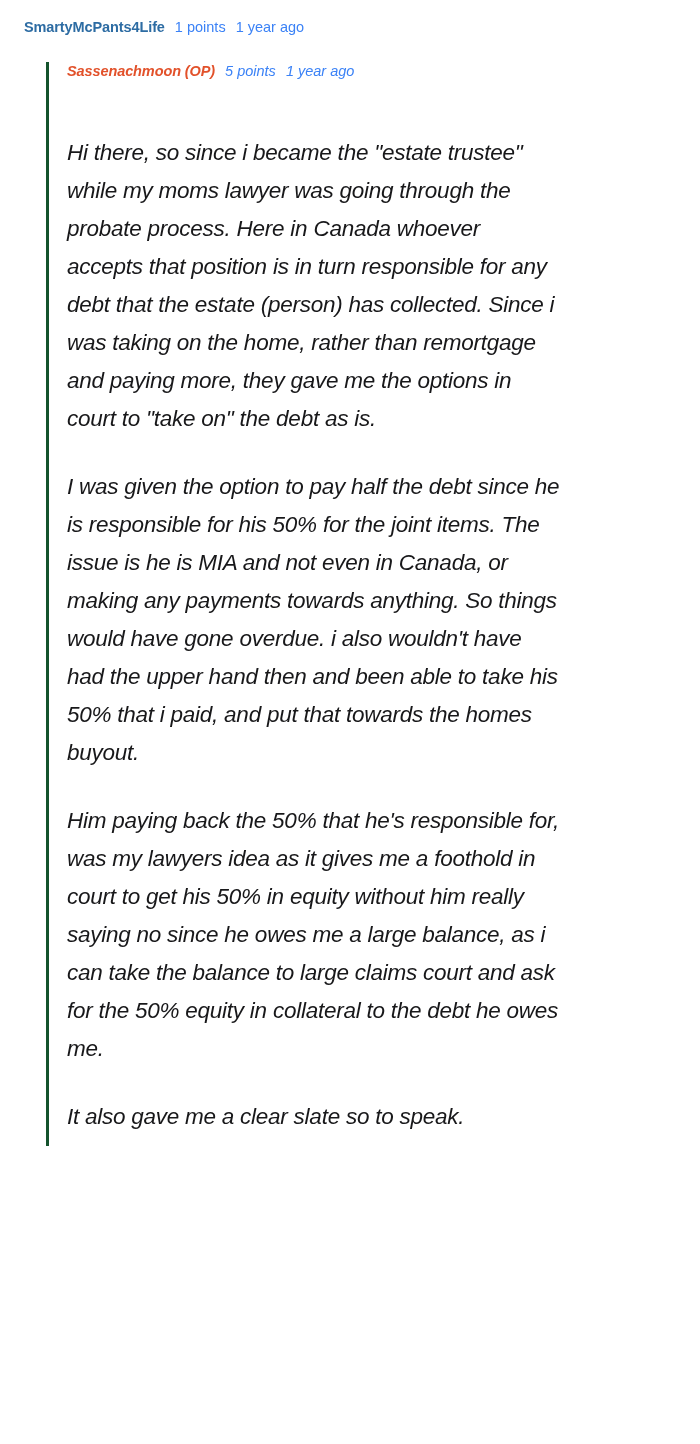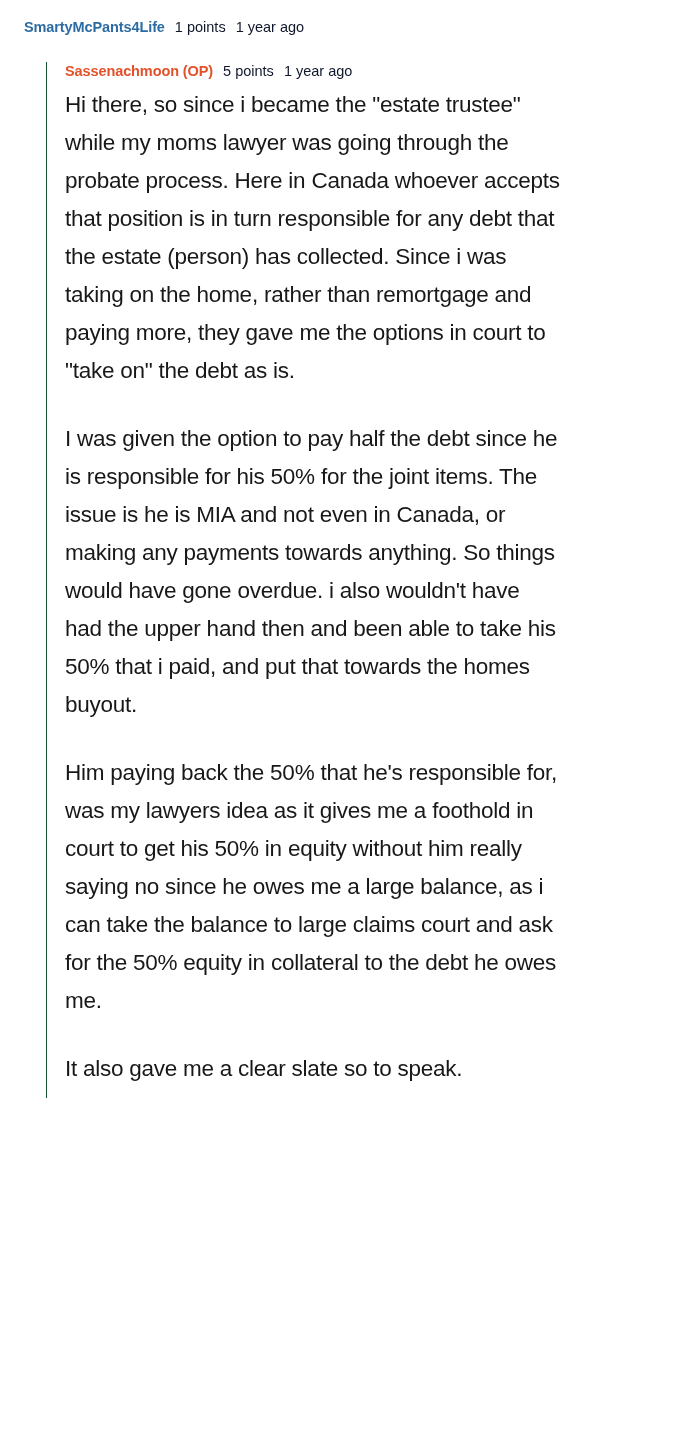--- a/index.html
+++ b/index.html
@@ -34,21 +34,21 @@
     font-size: 14.5px;
     letter-spacing: -0.1px;
   }
   .author.link {
     color: #2d6ca3;
   }
   .author.op {
     color: #e2512a;
   }
   .meta-dim {
-    color: #0f172a;
+    color: #3b82f6;
     font-size: 14.5px;
     font-weight: normal;
   }
   
   .comment.level-0 {
     padding: 0 10px 0 24px;
   }
   .comment.level-0 > .comment-meta {
     padding-left: 0;
   }
@@ -62,28 +62,30 @@
   .comment-body p {
     margin: 0 0 30px 0;
   }
   .comment-body p:last-child {
     margin-bottom: 0;
   }
   
   .reply {
     margin: 22px 0 0 0;
     padding: 0 6px 0 18px;
-    border-left: 1px solid #14532d;
+    border-left: 3px solid #14532d;
     margin-left: 22px;
+    font-style: italic;
   }
   .reply .comment-meta {
     padding-bottom: 6px;
   }
   .reply .comment-body {
     padding-right: 4px;
+    margin-top: 48px;
   }
   .spacer-bottom { height: 10px; }
 </style>
 </head>
 <body>
 
 <div class="thread">
 
   <div class="comment level-0">
     <div class="comment-meta">

